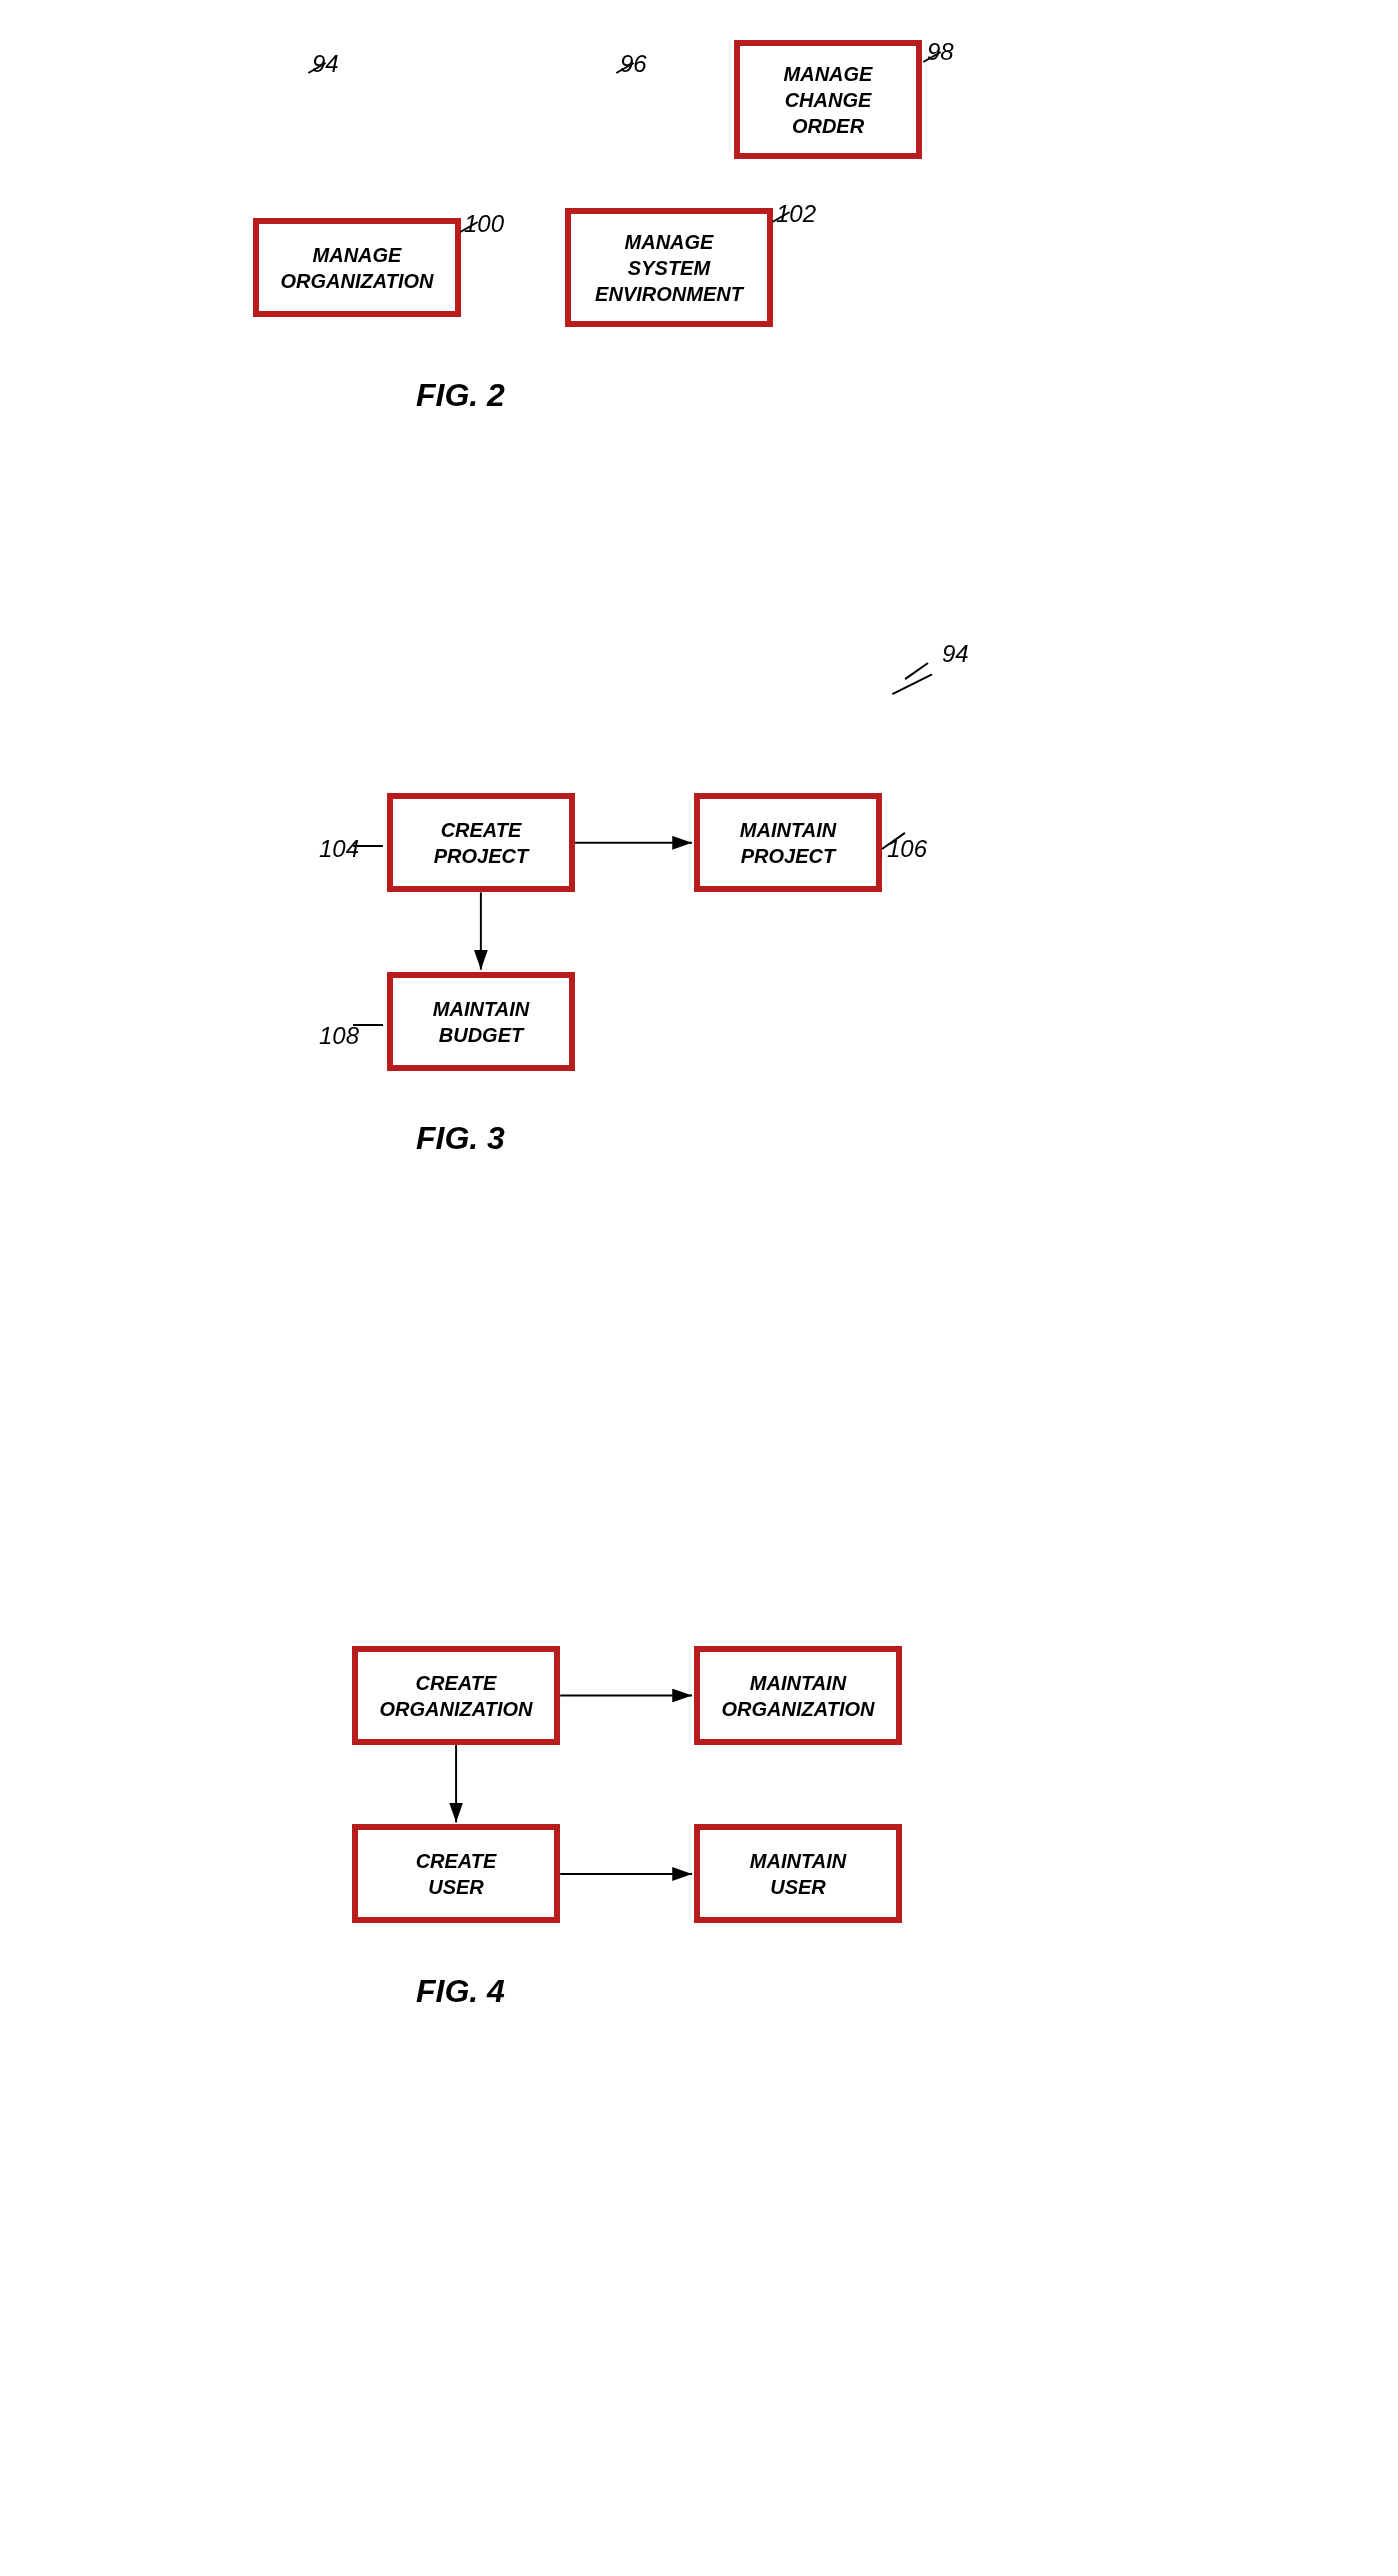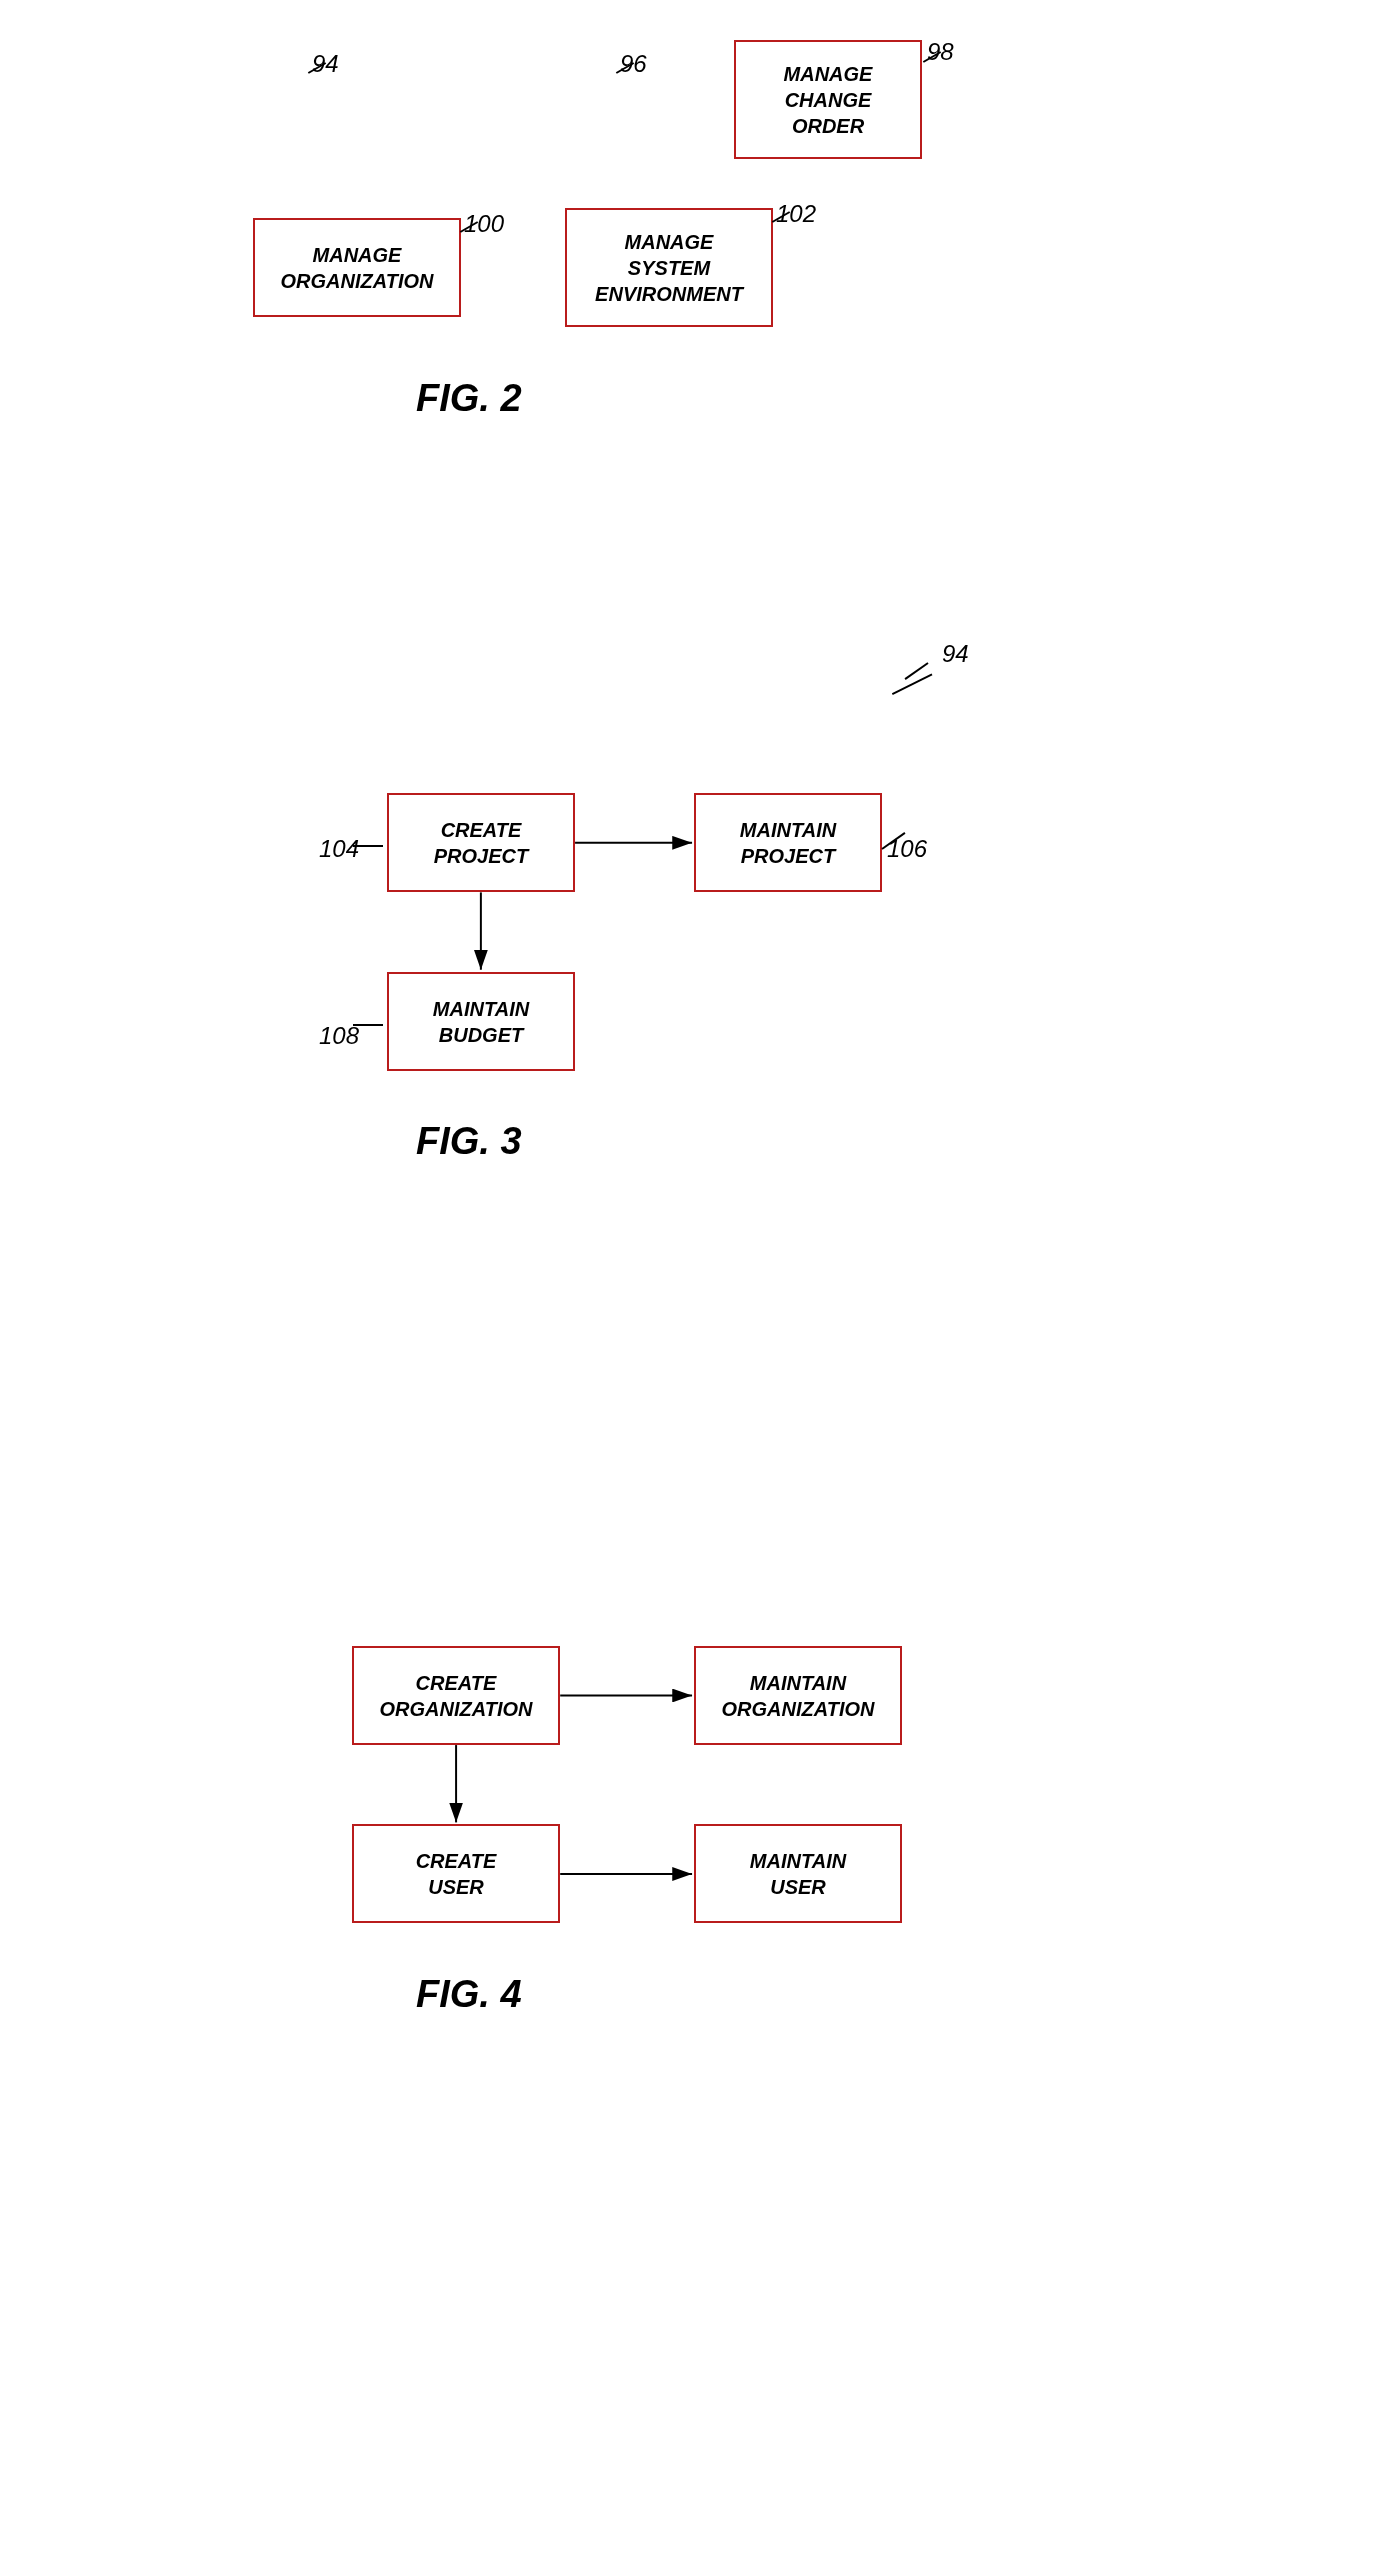--- a/index.html
+++ b/index.html
@@ -15,21 +15,21 @@
     .diagram-container {
       width: 1398px;
       min-height: 2576px;
       position: relative;
       background: #fff;
     }
 
     
     .box {
       position: absolute;
-      border: 2px solid #b91c1c;
+      border: 6px solid #b91c1c;
       display: flex;
       align-items: center;
       justify-content: center;
       text-align: center;
       font-style: italic;
       font-weight: bold;
       font-size: 22px;
       line-height: 1.3;
       background: #fff;
     }
@@ -41,21 +41,21 @@
       font-size: 24px;
       font-weight: normal;
       text-align: right;
     }
 
     
     .fig-caption {
       position: absolute;
       font-style: italic;
       font-weight: bold;
-      font-size: 38px;
+      font-size: 32px;
     }
 
     
     .arrows-svg {
       position: absolute;
       top: 0;
       left: 0;
       width: 1398px;
       height: 2576px;
       pointer-events: none;

